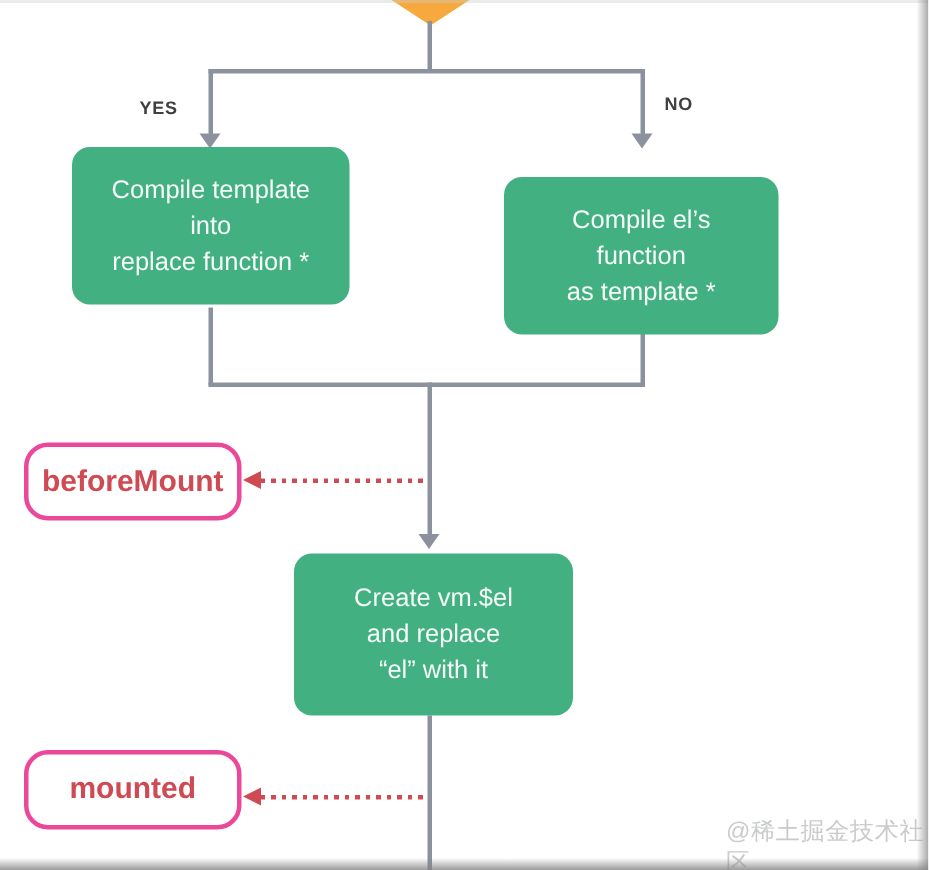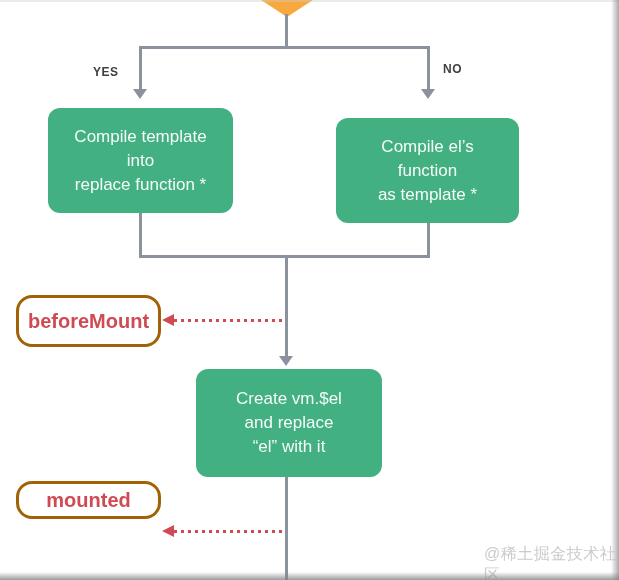--- a/index.html
+++ b/index.html
@@ -14,21 +14,21 @@
     border-top:10px solid #8b929d;
   }
   .node {
     position:absolute; background:#43b081; border-radius:12px;
     color:rgba(255,255,255,0.95); display:flex; flex-direction:column;
     justify-content:center; align-items:center; text-align:center;
     font-size:17px; line-height:24px;
   }
   .hook {
     position:absolute; box-sizing:border-box; background:#ffffff;
-    border:3px solid #a16207; border-radius:16px; color:#cf4b54;
+    border:3px solid #ec4899; border-radius:16px; color:#cf4b54;
     font-weight:bold; font-size:20px; display:flex; align-items:center;
     justify-content:center;
   }
   .dotted {
     position:absolute; height:3px;
     background:repeating-linear-gradient(to right, #cf4b54 0, #cf4b54 3px, transparent 3px, transparent 7px);
   }
   .arrow-left-red {
     position:absolute; width:0; height:0;
     border-top:6px solid transparent; border-bottom:6px solid transparent;
@@ -73,21 +73,21 @@
   <div class="gline" style="left:139px; top:205px; width:3px; height:52px;"></div>
   <div class="gline" style="left:427px; top:205px; width:3px; height:52px;"></div>
   <div class="gline" style="left:139px; top:255px; width:291px; height:3px;"></div>
   <div class="gline" style="left:285px; top:255px; width:3px; height:101px;"></div>
   <div class="arrow-down" style="left:279px; top:356px;"></div>
   <div class="gline" style="left:285px; top:477px; width:3px; height:103px;"></div>
 
   <div class="branch-label" style="left:93px; top:65px;">YES</div>
   <div class="branch-label" style="left:443px; top:62px;">NO</div>
 
-  <div class="node" style="left:48px; top:108px; width:185px; height:105px;">
+  <div class="node" style="left:48px; top:98px; width:185px; height:105px;">
     <div>Compile template</div>
     <div>into</div>
     <div>replace function *</div>
   </div>
 
   <div class="node" style="left:336px; top:100px; width:183px; height:105px;margin-top:18px;">
     <div>Compile el’s</div>
     <div>function</div>
     <div>as template *</div>
   </div>
@@ -97,21 +97,21 @@
     <div>and replace</div>
     <div>“el” with it</div>
   </div>
 
   <div class="hook" style="left:16px; top:295px; width:145px; height:52px;">
     <span>beforeMount</span>
   </div>
   <div class="arrow-left-red" style="left:162px; top:314px;"></div>
   <div class="dotted" style="left:174px; top:319px; width:112px;"></div>
 
-  <div class="hook" style="left:16px; top:481px; width:145px; height:38px;">
+  <div class="hook" style="left:16px; top:500px; width:145px; height:53px;">
     <span>mounted</span>
   </div>
   <div class="arrow-left-red" style="left:162px; top:525px;"></div>
   <div class="dotted" style="left:174px; top:530px; width:112px;"></div>
 
   <div class="watermark">@稀土掘金技术社区</div>
 
   <div class="edge-top"></div>
   <div class="edge-right"></div>
   <div class="edge-bottom"></div>

